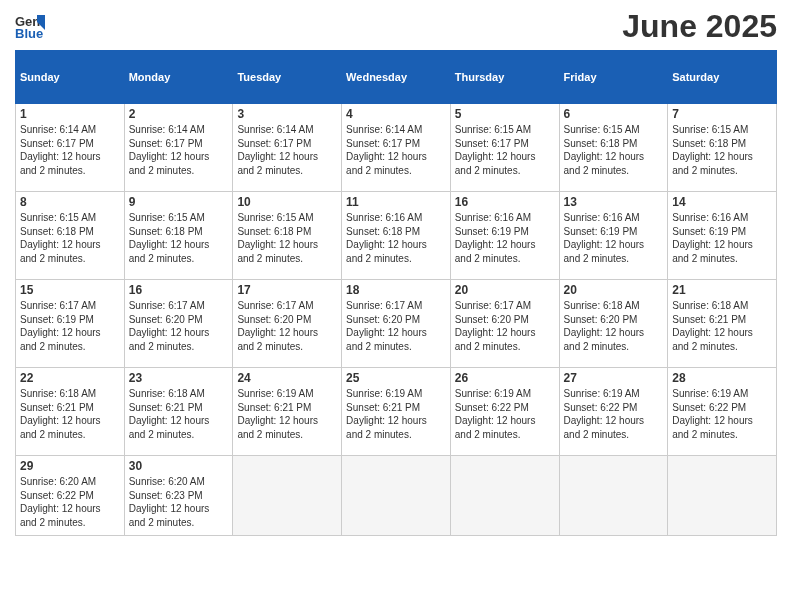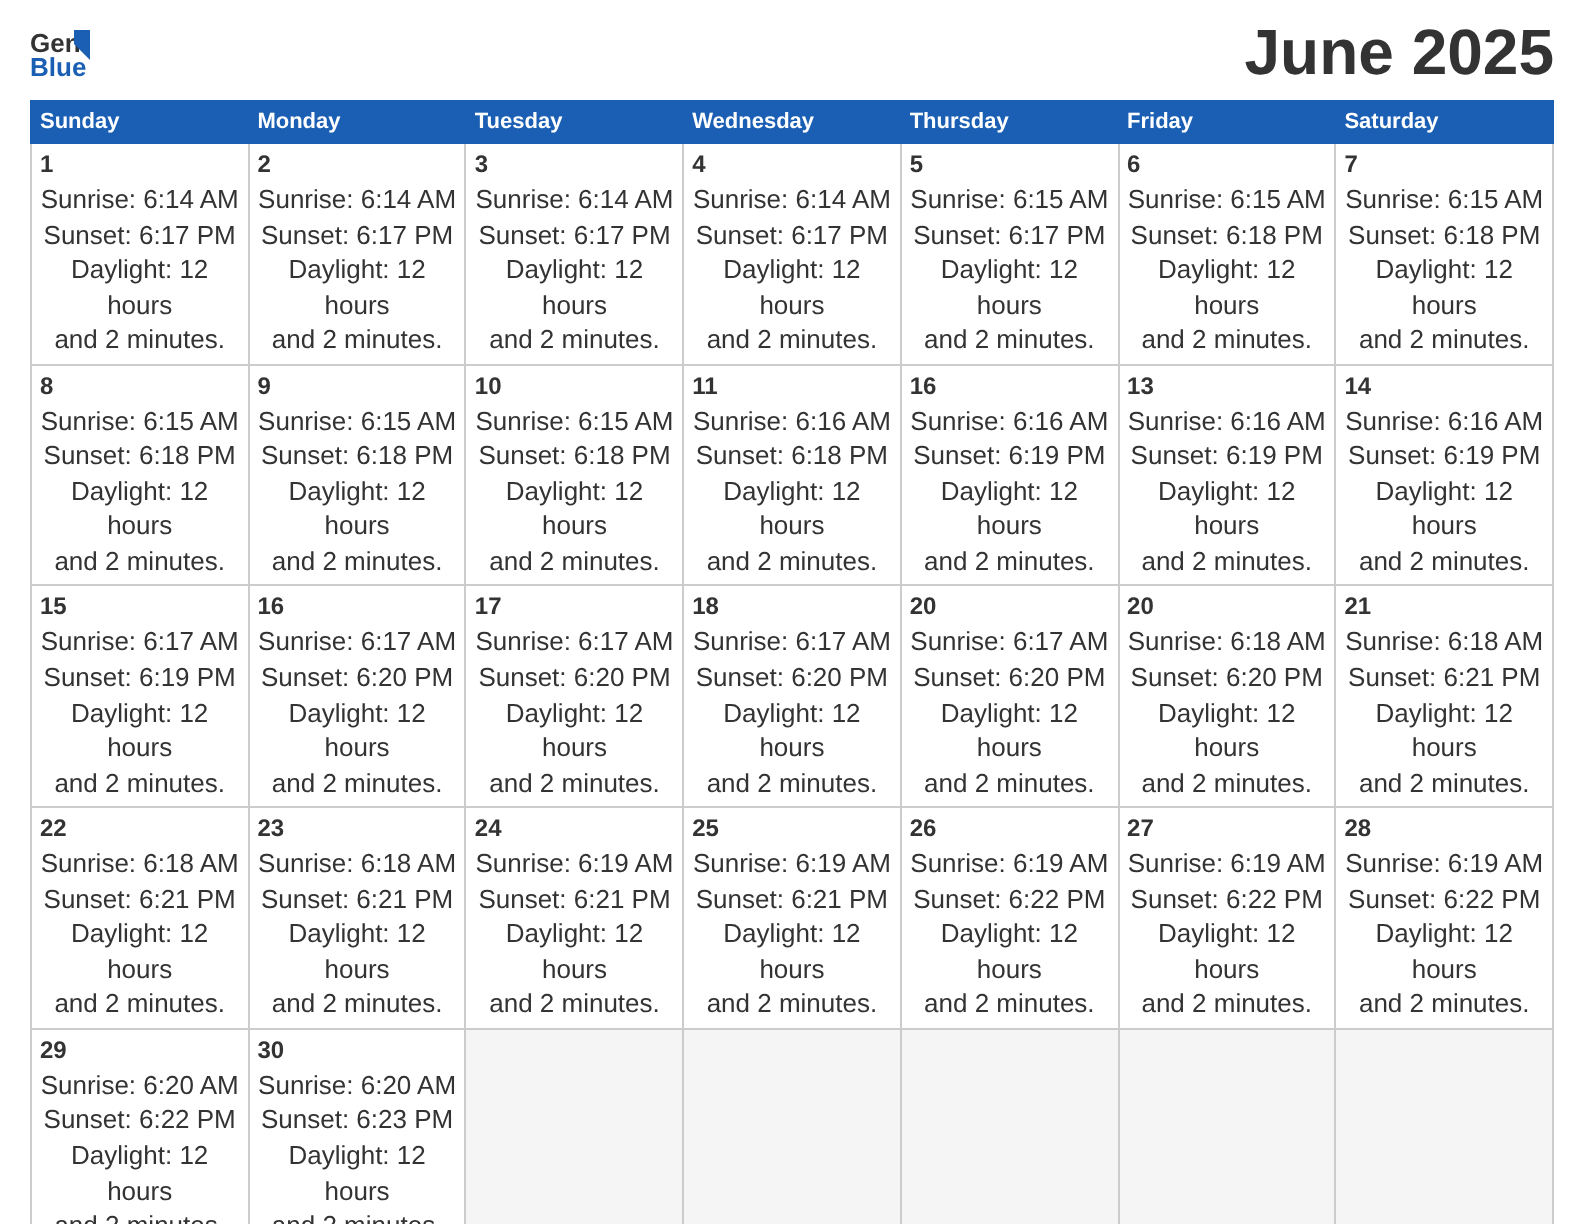--- a/index.html
+++ b/index.html
@@ -46,21 +46,21 @@
     .calendar {
       width: 100%;
       border-collapse: collapse;
       table-layout: fixed;
     }
     .calendar th {
       background: #1a5fb4;
       color: #fff;
       font-size: 11px;
       font-weight: bold;
-      padding: 4px 4px;
+      padding: 20px 4px;
       text-align: left;
       border: 1px solid #1a5fb4;
     }
     .calendar td {
       border: 1px solid #ccc;
       vertical-align: top;
       padding: 3px 4px;
       height: 88px;
       width: calc(100% / 7);
       background: #fff;
@@ -69,24 +69,23 @@
       background: #f5f5f5;
     }
     .day-num {
       font-size: 12px;
       font-weight: bold;
       color: #333;
       display: block;
       margin-bottom: 2px;
     }
     .day-info {
-      font-size: 13px;
+      font-size: 10px;
       color: #333;
       line-height: 1.35;
-      text-align: center;
     }
     .last-row td {
       height: 80px;
     }
   </style>
 </head>
 <body>
 
 <div class="page">
   <div class="header">

